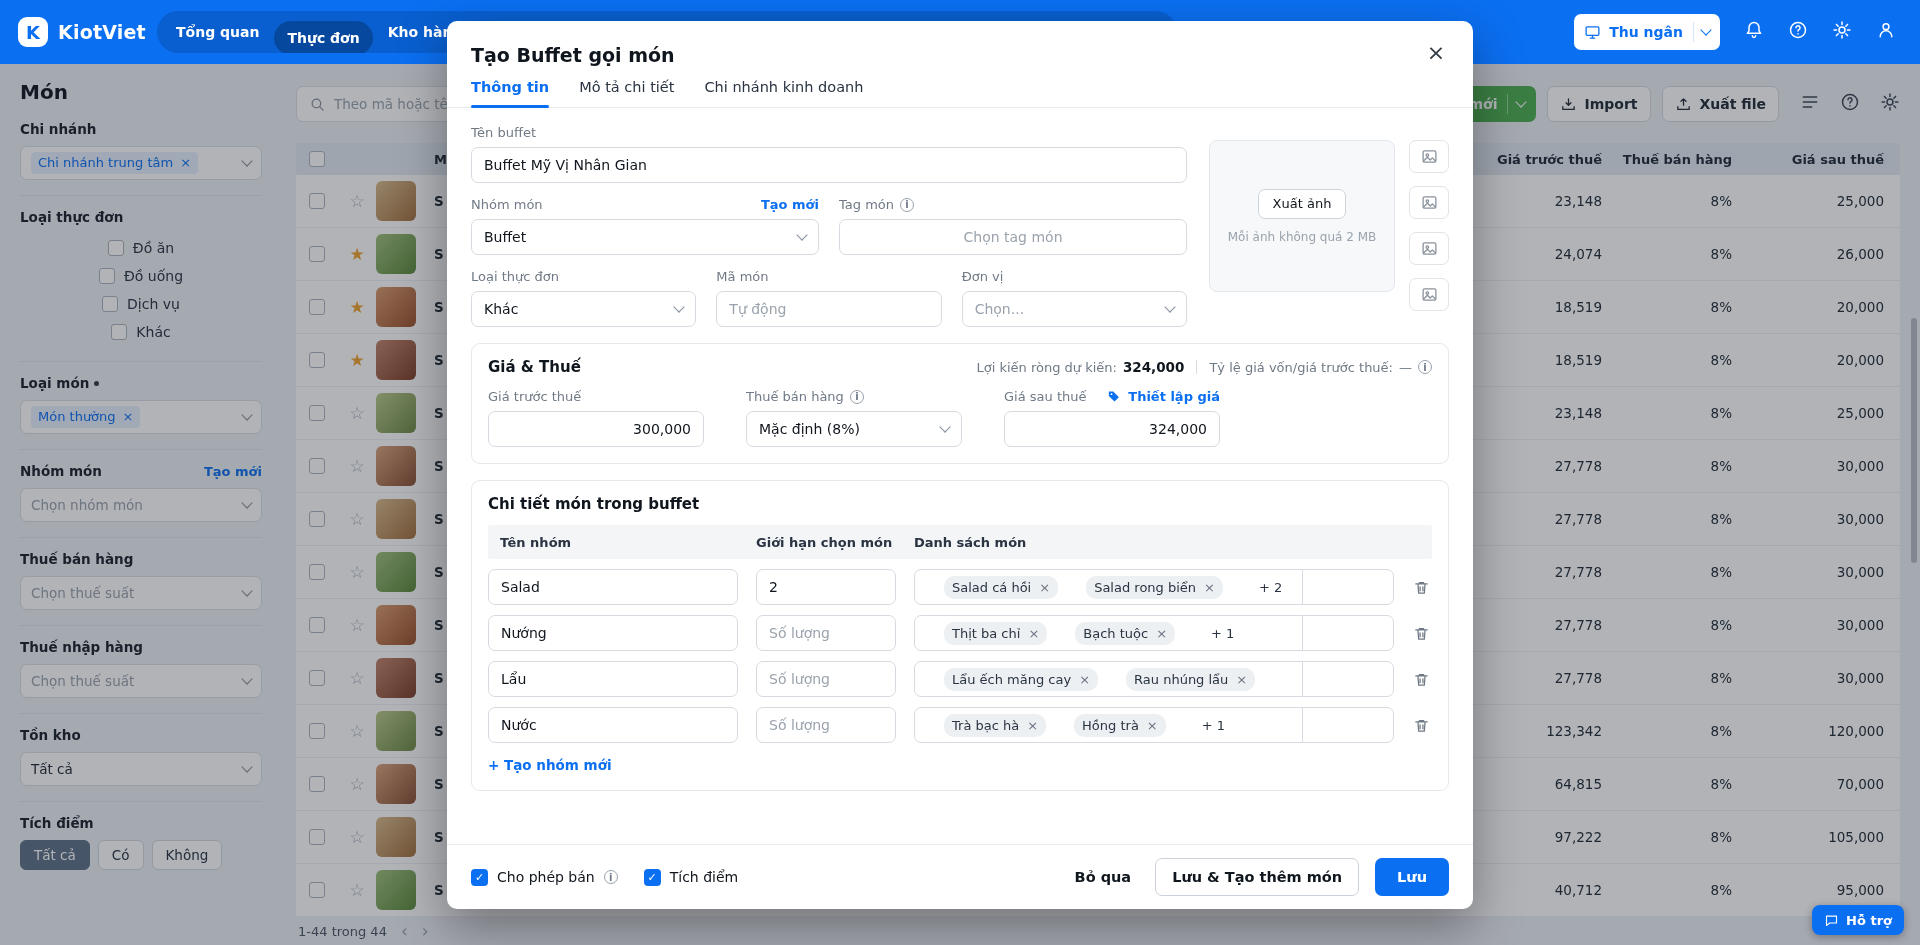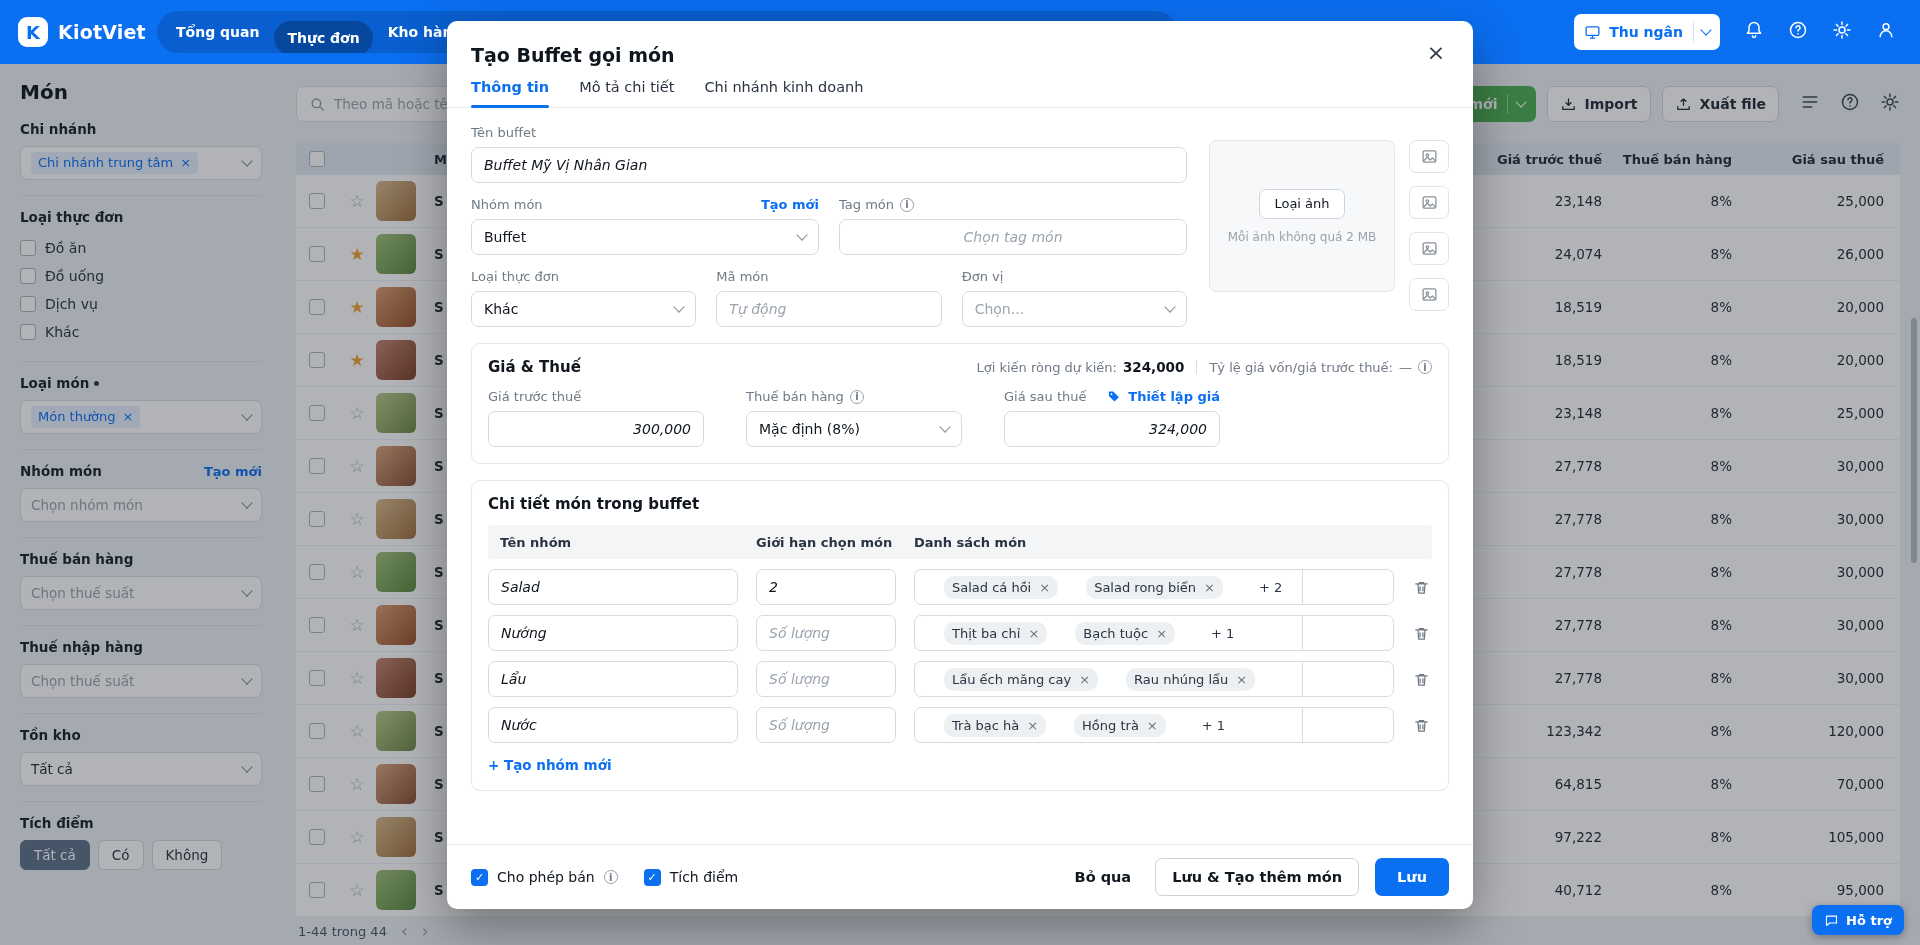--- a/index.html
+++ b/index.html
@@ -37,21 +37,21 @@
   .fgroup { padding:13px 0 15px; border-bottom:1px solid #DFE3E9; }
   .fgroup.last { border-bottom:none; }
   .flabel { font-size:13.5px; font-weight:700; color:#18202A; margin-bottom:9px; display:flex; align-items:center; justify-content:space-between; }
   .flabel .lbl-left { display:flex; align-items:center; gap:5px; }
   .dot { width:5px; height:5px; border-radius:50%; background:#2F3A46; display:inline-block; }
   .link-blue { color:#0B6FF1; font-size:13px; font-weight:600; }
   .select { min-height:34px; background:#fff; border:1px solid #D9DEE4; border-radius:7px; display:flex; align-items:center; justify-content:space-between; padding:0 10px; font-size:13.5px; color:#9AA3AD; gap:8px; }
   .select .val { color:#212B36; }
   .tagchip { background:#E7F0FE; color:#0B6FF1; font-size:13px; border-radius:4px; padding:3px 7px; display:inline-flex; align-items:center; gap:7px; line-height:1.2; }
   .x-glyph::before { content:"×"; font-size:13px; line-height:1; }
-  .cbrow { display:flex; align-items:center; gap:9px; font-size:14px; color:#2A3442; height:28px; }
+  .cbrow { display:flex; align-items:center; gap:9px; font-size:14px; color:#2A3442; height:28px;justify-content:center; }
   .cb { width:16px; height:16px; border:1.5px solid #ABB4BE; border-radius:3px; background:#fff; flex:none; }
   .seg { display:flex; gap:8px; }
   .seg-btn { height:30px; padding:0 13px; border-radius:6px; border:1px solid #D2D8DE; background:#fff; font-size:13.5px; color:#2A3442; display:flex; align-items:center; }
   .seg-btn.active { background:#5D7186; border-color:#5D7186; color:#fff; }
 
   
   .content { flex:1; position:relative; }
   .toolbar { margin:22px 20px 0 14px; height:36px; display:flex; align-items:center; gap:11px; }
   .search { flex:1; height:36px; background:#fff; border:1px solid #DBE0E6; border-radius:7px; display:flex; align-items:center; padding:0 12px; gap:8px; color:#8A929C; }
   .search input { border:none; outline:none; flex:1; font-size:13.5px; font-family:inherit; color:#212B36; background:transparent; }
@@ -101,21 +101,21 @@
   .m-close::before { content:"×"; }
   .m-tabs { display:flex; gap:30px; padding:13px 24px 0; border-bottom:1px solid #E8EAEE; }
   .m-tab { font-size:14.5px; color:#2A3442; padding-bottom:12px; position:relative; white-space:nowrap; }
   .m-tab.active { color:#0B6FF1; font-weight:700; }
   .m-tab.active::after { content:""; position:absolute; left:0; right:0; bottom:-1px; height:3px; background:#0B6FF1; border-radius:2px; }
   .m-body { padding:16px 24px 0; flex:1; overflow:hidden; }
 
   .fld-label { font-size:13px; color:#707A86; margin-bottom:6px; display:flex; align-items:center; gap:6px; min-height:17px; }
   .label-row { display:flex; justify-content:space-between; align-items:center; margin-bottom:6px; min-height:17px; }
   .label-row .fld-label { margin-bottom:0; }
-  .inp { height:36px; border:1px solid #D7DBE1; border-radius:7px; width:100%; padding:0 12px; font-size:14px; color:#10161D; font-family:inherit; background:#fff; outline:none;font-style:italic; }
+  .inp { height:36px; border:1px solid #D7DBE1; border-radius:7px; width:100%; padding:0 12px; font-size:14px; color:#10161D; font-family:inherit; background:#fff; outline:none; }
   .inp::placeholder { color:#9AA3AD; }
   .inp.center::placeholder { text-align:center; }
   .inp.right { text-align:right; }
   .sel { height:36px; border:1px solid #D7DBE1; border-radius:7px; width:100%; padding:0 12px; font-size:14px; background:#fff; display:flex; align-items:center; justify-content:space-between; color:#10161D; }
   .sel .ph { color:#9AA3AD; }
   .info { width:14px; height:14px; border:1.2px solid #98A1AB; border-radius:50%; font-size:10px; color:#707A86; display:inline-flex; align-items:center; justify-content:center; flex:none; font-weight:700; }
   .info::before { content:"i"; }
 
   .form-top { display:flex; }
   .form-left { width:716px; flex:none; }
@@ -741,21 +741,21 @@
               <div class="sel" data-interactable="true">
                 <span class="ph" data-interactable="false">Chọn...</span>
                 <span class="chev chev-gray" data-interactable="false"></span>
               </div>
             </div>
           </div>
         </div>
 
         <div class="form-right">
           <div class="upload-box" data-interactable="true">
-            <span class="upload-btn" data-interactable="true">Loại ảnh</span>
+            <span class="upload-btn" data-interactable="true">Xuất ảnh</span>
             <span class="upload-note" data-interactable="false">Mỗi ảnh không quá 2 MB</span>
           </div>
           <div class="thumb-stack" data-interactable="false">
             <span class="thumb-btn" data-interactable="true">
                 <svg class="ic ic17" viewBox="0 0 24 24" data-interactable="false">
                   <rect x="3" y="4" width="18" height="16" rx="2"></rect>
                   <circle cx="9" cy="10" r="1.8"></circle>
                   <path d="M4 18l5-5 4 4 3-3 4 4"></path>
                 </svg>
               </span>

